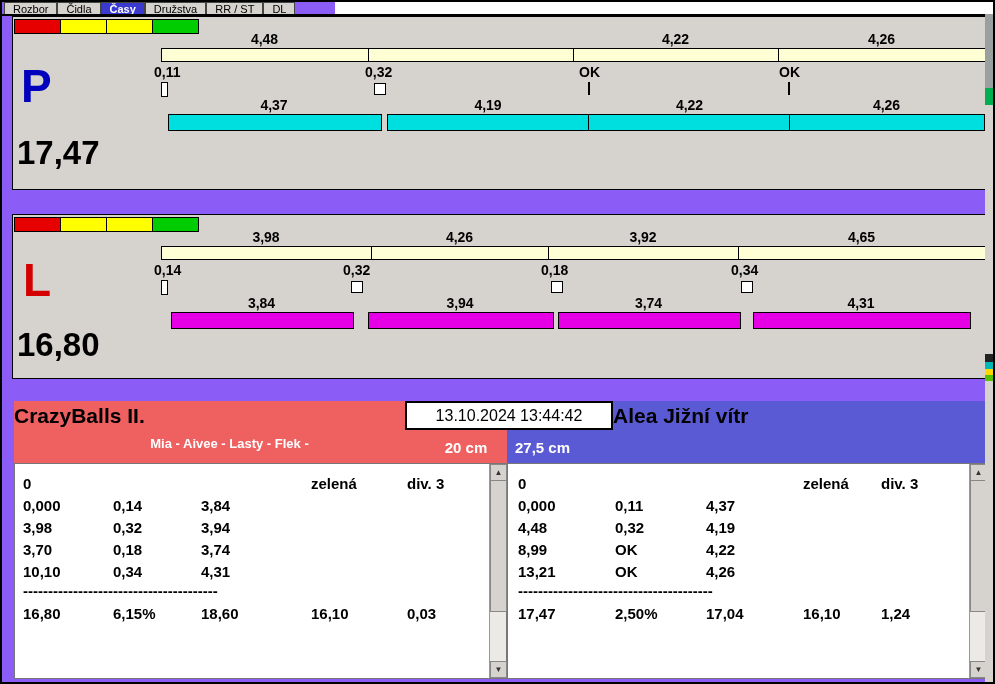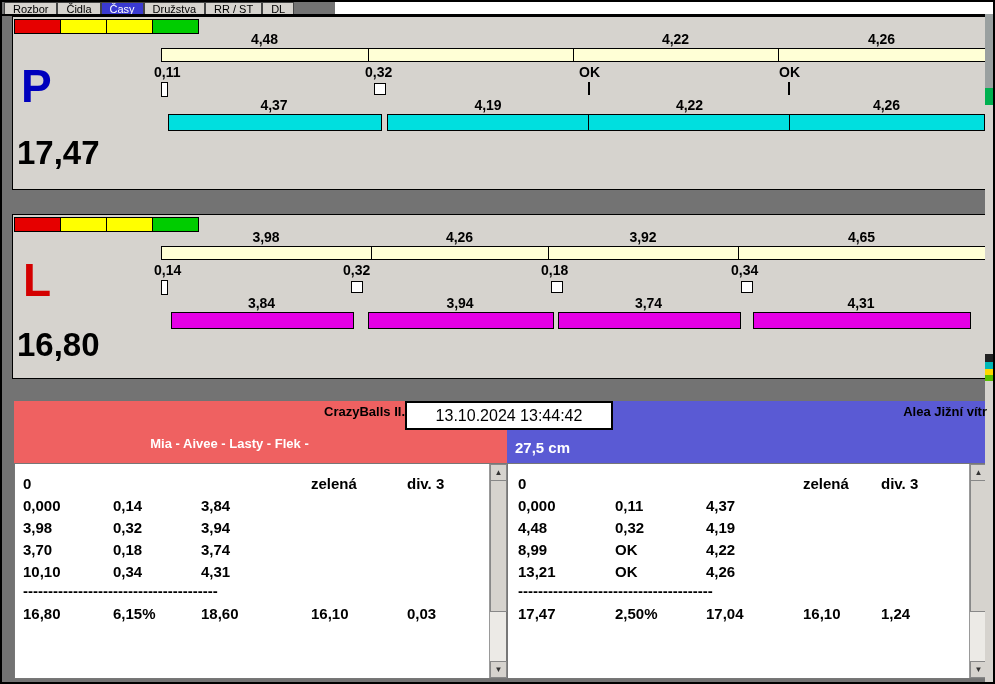--- a/index.html
+++ b/index.html
@@ -1,22 +1,22 @@
 <!DOCTYPE html>
 <html><head>
 <meta charset="utf-8">
 <style>
   html,body{margin:0;padding:0;background:#b0b0b0;font-family:"Liberation Sans",sans-serif;}
-  #screen{position:relative;width:995px;height:684px;background:#737373;border:2px solid #000;box-sizing:border-box;overflow:hidden;}
+  #screen{position:relative;width:995px;height:684px;background:#8b5cf6;border:2px solid #000;box-sizing:border-box;overflow:hidden;}
 
   
   .topwhite{position:absolute;left:333px;top:0;width:658px;height:12px;background:#fff;}
   .tabbar{position:absolute;left:2px;top:0;height:12px;display:flex;overflow:hidden;z-index:2;}
   .tab{height:14px;line-height:13px;font-size:11px;padding:0 8px;background:#d6d3ce;border:1px solid #444;border-bottom:none;color:#000;white-space:nowrap;cursor:default;}
-  .tab.sel{background:#3a3ad0;color:#fff;font-weight:normal;}
+  .tab.sel{background:#3a3ad0;color:#fff;font-weight:bold;}
   .tabline{position:absolute;left:0;top:12px;width:991px;height:2px;background:#000;}
 
   
   .lane{position:absolute;left:10px;width:975px;background:#d6d3ce;border:1px solid #000;}
   #laneP{top:14px;height:172px;}
   #laneL{top:212px;height:163px;}
   .lights{position:absolute;left:1px;top:2px;display:flex;}
   .light{width:45px;height:13px;border:1px solid #000;margin-right:-1px;}
   .l-red{background:#e60000;} .l-yel{background:#ffff00;} .l-grn{background:#00cc00;}
   .lbl{position:absolute;font-weight:bold;font-size:14px;text-align:center;height:15px;line-height:15px;color:#000;}
@@ -34,28 +34,28 @@
   #laneP .lane-letter{color:#0000bd;left:8px;top:46px;}
   #laneL .lane-letter{color:#d40000;left:10px;top:42px;}
   .lane-total{position:absolute;left:4px;font-size:33px;font-weight:bold;color:#000;line-height:36px;}
   #laneP .lane-total{top:118px;}
   #laneL .lane-total{top:112px;}
 
   
   .hdr{position:absolute;top:399px;height:62px;}
   #hdrL{left:12px;width:493px;background:#ef6161;}
   #hdrR{left:505px;width:480px;background:#5a5ad4;}
-  .team-title{position:absolute;top:402px;font-size:13px;font-weight:bold;color:#000;text-align:right;z-index:3;}
+  .team-title{position:absolute;top:402px;font-size:21px;font-weight:bold;color:#000;text-align:left;z-index:3;}
   #titleL{left:12px;width:391px;}
   #titleR{left:611px;width:374px;}
   .lineup{position:absolute;top:434px;font-size:13px;font-weight:bold;color:#fff;text-align:center;z-index:3;}
   #lineupL{left:0;width:455px;}
   #lineupR{left:611px;width:374px;}
   .jumph{position:absolute;top:437px;font-size:15px;font-weight:bold;color:#fff;z-index:3;}
-  #jhL{left:425px;width:78px;text-align:center;margin-top:24px;}
+  #jhL{left:425px;width:78px;text-align:center;}
   #jhR{left:513px;width:90px;text-align:left;}
   .datebox{position:absolute;left:403px;top:399px;width:204px;height:25px;background:#fff;border:2px solid #000;font-size:16px;color:#000;text-align:center;line-height:25px;z-index:4;}
 
   
   .dpanel{position:absolute;top:461px;height:216px;background:#fff;border:1px solid #777;box-sizing:border-box;}
   #dpL{left:12px;width:493px;}
   #dpR{left:505px;width:480px;}
   .tbl{position:absolute;left:0;top:0;right:17px;bottom:0;overflow:hidden;padding-top:8px;}
   .trow{display:grid;height:22px;align-items:center;font-size:15px;font-weight:bold;color:#000;}
   #dpL .trow{grid-template-columns:90px 88px 110px 96px 1fr;padding-left:8px;}

